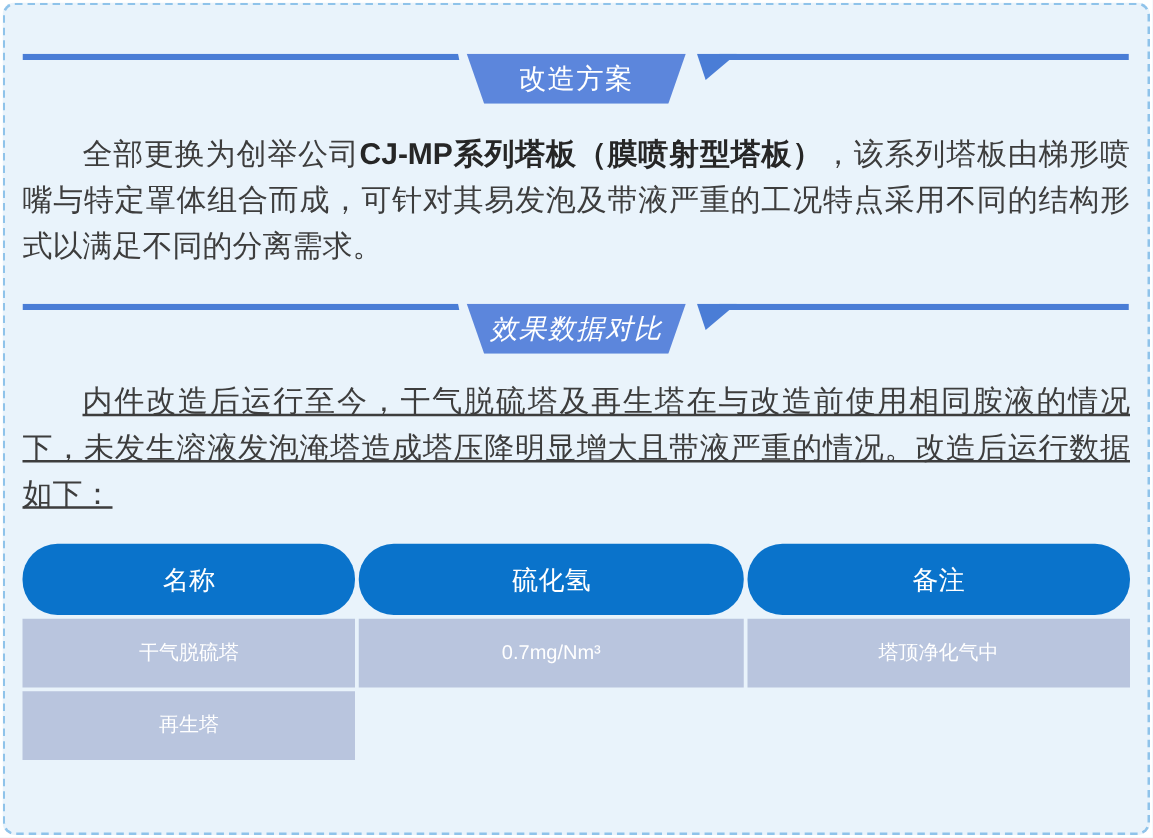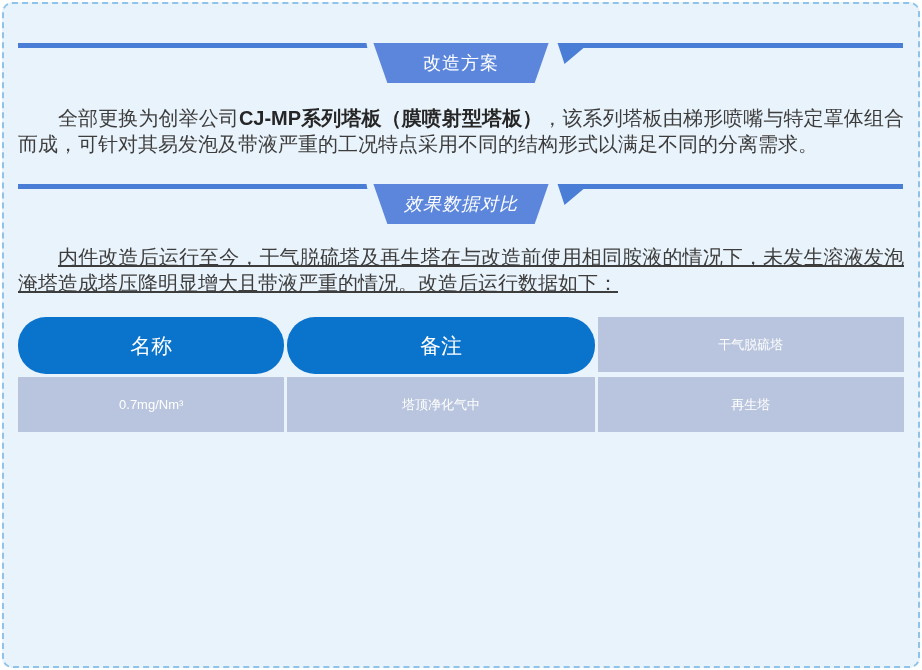--- a/index.html
+++ b/index.html
@@ -20,31 +20,31 @@
   .divider{
     position:relative;
     height:40px;
     margin:0 14px;
   }
   .divider svg{position:absolute;top:0;left:0;width:100%;height:40px;display:block;}
   .badge-label{
     position:absolute;top:3px;left:0;right:0;
     text-align:center;
     color:#ffffff;
-    font-size:18px;
+    font-size:22px;
     letter-spacing:1px;
     line-height:34px;
   }
   .divider-1{margin-top:39px;}
   .divider-2{margin-top:27px;font-style:italic;}
   
   .para{
     margin:22px 14px 0 14px;
-    font-size:20px;
-    line-height:26px;
+    font-size:24px;
+    line-height:37px;
     color:#3d3d3d;
     text-align:justify;
     text-indent:2em;
   }
   .para-2{margin-top:20px;text-decoration:underline;}
   .bold-seg{font-weight:bold;color:#262626;}
   
   .data-table{
     margin:21px 14px 0 14px;
     display:grid;
@@ -58,21 +58,21 @@
   }
   .cell.head{
     background:#0a73cb;
     height:57px;
     font-size:21px;
     border-radius:28px;
   }
   .cell.body{
     background:#b9c5de;
     height:55px;
-    font-size:13px;
+    font-size:16px;
   }
 </style>
 </head>
 <body>
 
 <div class="panel">
 
   <div class="divider divider-1">
     <svg viewBox="0 0 890 40" preserveAspectRatio="none">
       <polygon points="0,0 350,0 351,5 0,5" fill="#4a7dd6"></polygon>
@@ -92,20 +92,21 @@
       <polygon points="542,0 574,0 549,21" fill="#4a7dd6"></polygon>
       <polygon points="560,0 889,0 889,5 562,5" fill="#4a7dd6"></polygon>
     </svg>
     <span class="badge-label">效果数据对比</span>
   </div>
 
   <p class="para para-2">内件改造后运行至今，干气脱硫塔及再生塔在与改造前使用相同胺液的情况下，未发生溶液发泡淹塔造成塔压降明显增大且带液严重的情况。改造后运行数据如下：</p>
 
   <div class="data-table">
     <div class="cell head">名称</div>
+    <div class="cell head">硫化氢</div>
     <div class="cell head">备注</div>
 
     <div class="cell body">干气脱硫塔</div>
     <div class="cell body">0.7mg/Nm³</div>
     <div class="cell body">塔顶净化气中</div>
 
     <div class="cell body">再生塔</div>
   </div>
 
 </div>

